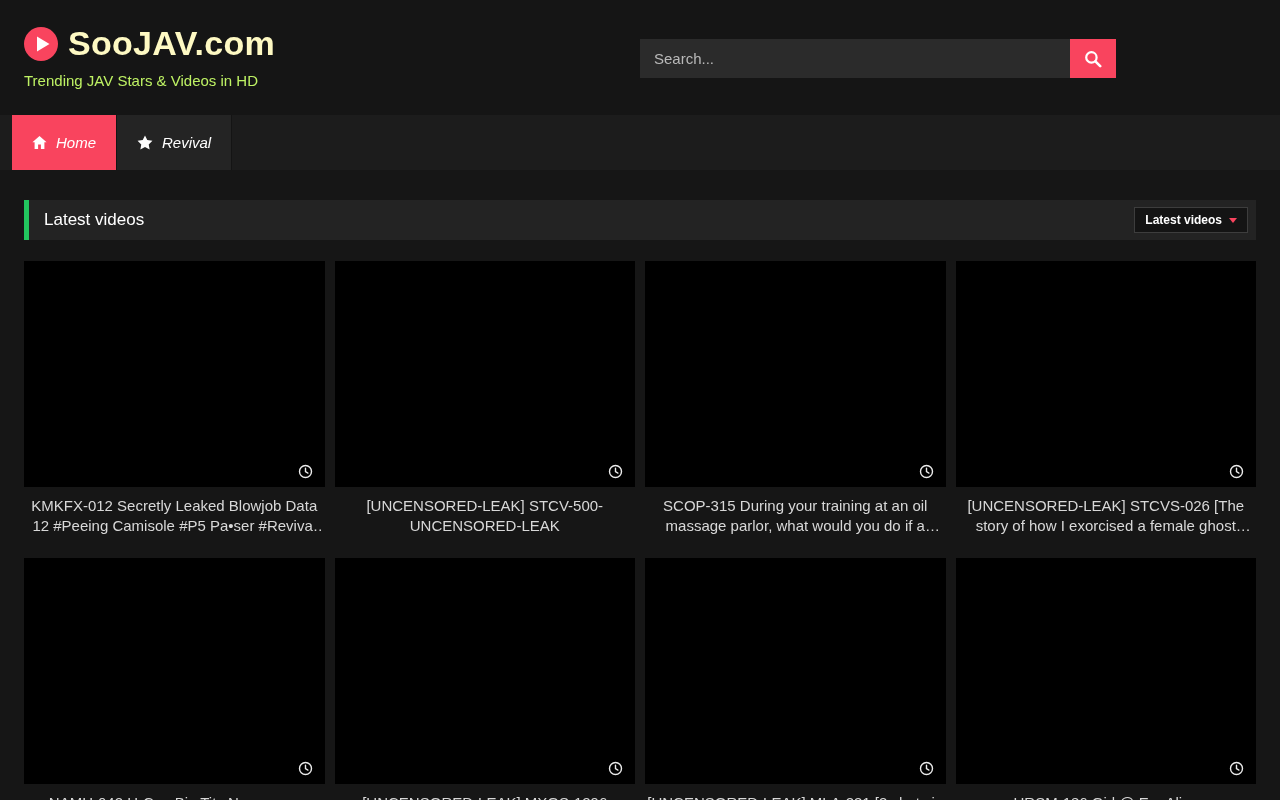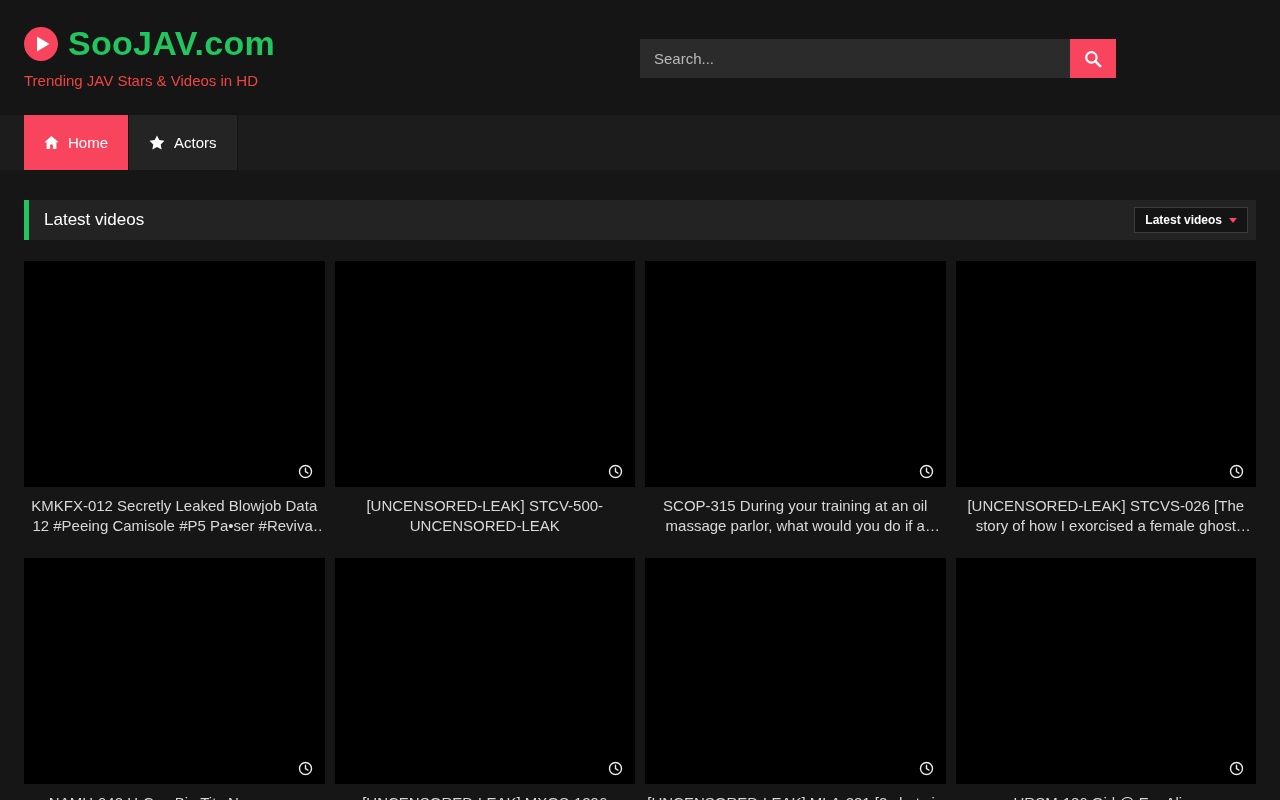--- a/index.html
+++ b/index.html
@@ -8,37 +8,37 @@
     width: 1280px; height: 800px; overflow: hidden;
     background: #161616;
     font-family: "Liberation Sans", sans-serif;
   }
   a { text-decoration: none; }
 
   
   .site-header { position: relative; height: 115px; background: #151515; }
   .logo { position: absolute; left: 24px; top: 24px; display: flex; align-items: center; gap: 10px; cursor: pointer; }
   .logo-icon svg { display: block; }
-  .logo-text { font-size: 34px; font-weight: bold; color: #22c55e; letter-spacing: .3px; text-align: center; }
-  .tagline { position: absolute; left: 24px; top: 72px; font-size: 15px; color: #ef4444; }
+  .logo-text { font-size: 34px; font-weight: bold; color: #fef9c3; letter-spacing: .3px; text-align: center; }
+  .tagline { position: absolute; left: 24px; top: 72px; font-size: 15px; color: #bef264; }
 
   .search-form { position: absolute; left: 640px; top: 39px; display: flex; }
   .search-input {
     width: 430px; height: 39px; background: #2b2b2b; border: none;
     color: #cfcfcf; font-size: 15px; padding: 0 14px; outline: none;
     font-family: "Liberation Sans", sans-serif;
   }
   .search-input::placeholder { color: #b9b9b9; opacity: 1; }
   .search-btn {
     width: 46px; height: 39px; border: none; cursor: pointer;
     background: #f9445e; display: flex; align-items: center; justify-content: center;
   }
 
   
-  .main-nav { height: 55px; background: #1c1c1c; display: flex; padding-left: 24px; }
+  .main-nav { height: 55px; background: #1c1c1c; display: flex; padding-left: 12px; font-style: italic; }
   .nav-item {
     display: flex; align-items: center; gap: 9px; padding: 0 20px;
     color: #fff; font-size: 15px; background: #242424;
     border-right: 1px solid #141414; cursor: pointer;
   }
   .nav-item.active { background: #f9445e; }
   .nav-item .ico { display: flex; }
 
   
   .main-wrap { padding: 0 24px; }
@@ -110,21 +110,21 @@
       </svg>
     </span>
     <span>Home</span>
   </a>
   <a class="nav-item">
     <span class="ico">
       <svg width="16" height="15" viewBox="0 0 15 14.5">
         <polygon points="7.5,0.4 9.7,4.9 14.7,5.6 11.1,9.1 12,14 7.5,11.6 3,14 3.9,9.1 0.3,5.6 5.3,4.9" fill="#ffffff"></polygon>
       </svg>
     </span>
-    <span>Actors</span>
+    <span>Revival</span>
   </a>
 </nav>
 
 <main class="main-wrap">
   <div class="section-bar">
     <h2 class="section-title">Latest videos</h2>
     <button class="sort-btn">
       <span>Latest videos</span>
       <span class="caret-down"></span>
     </button>

